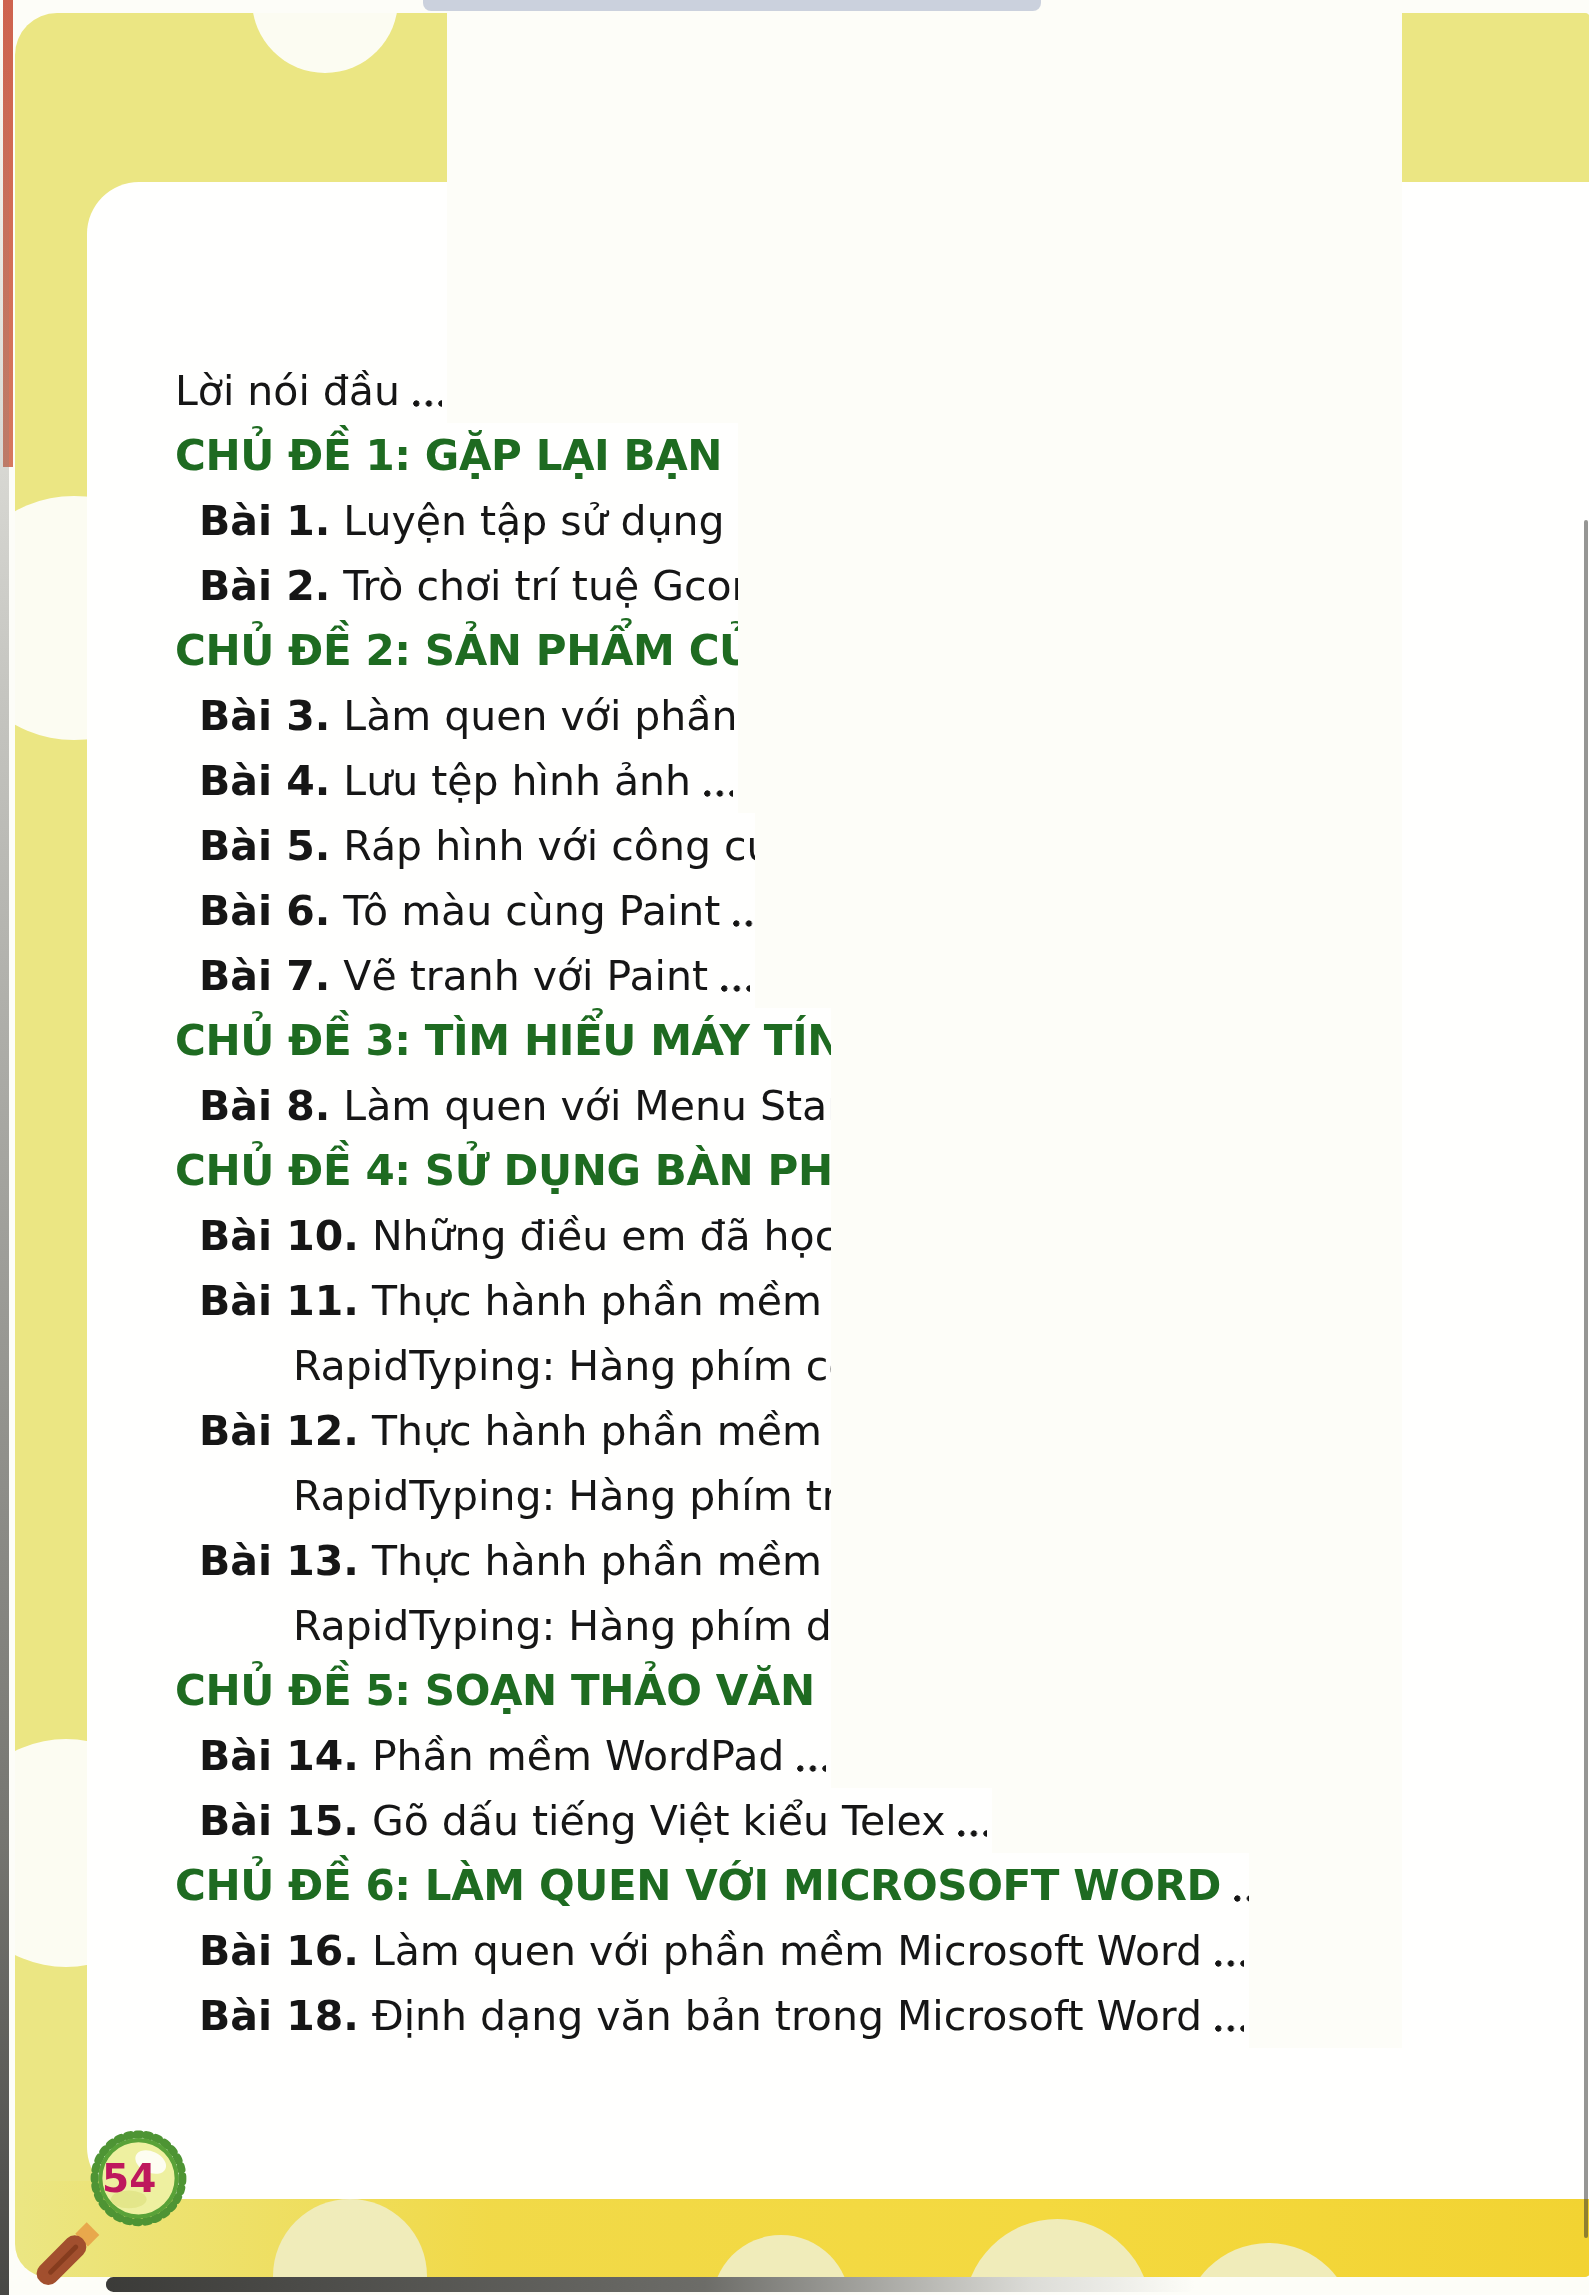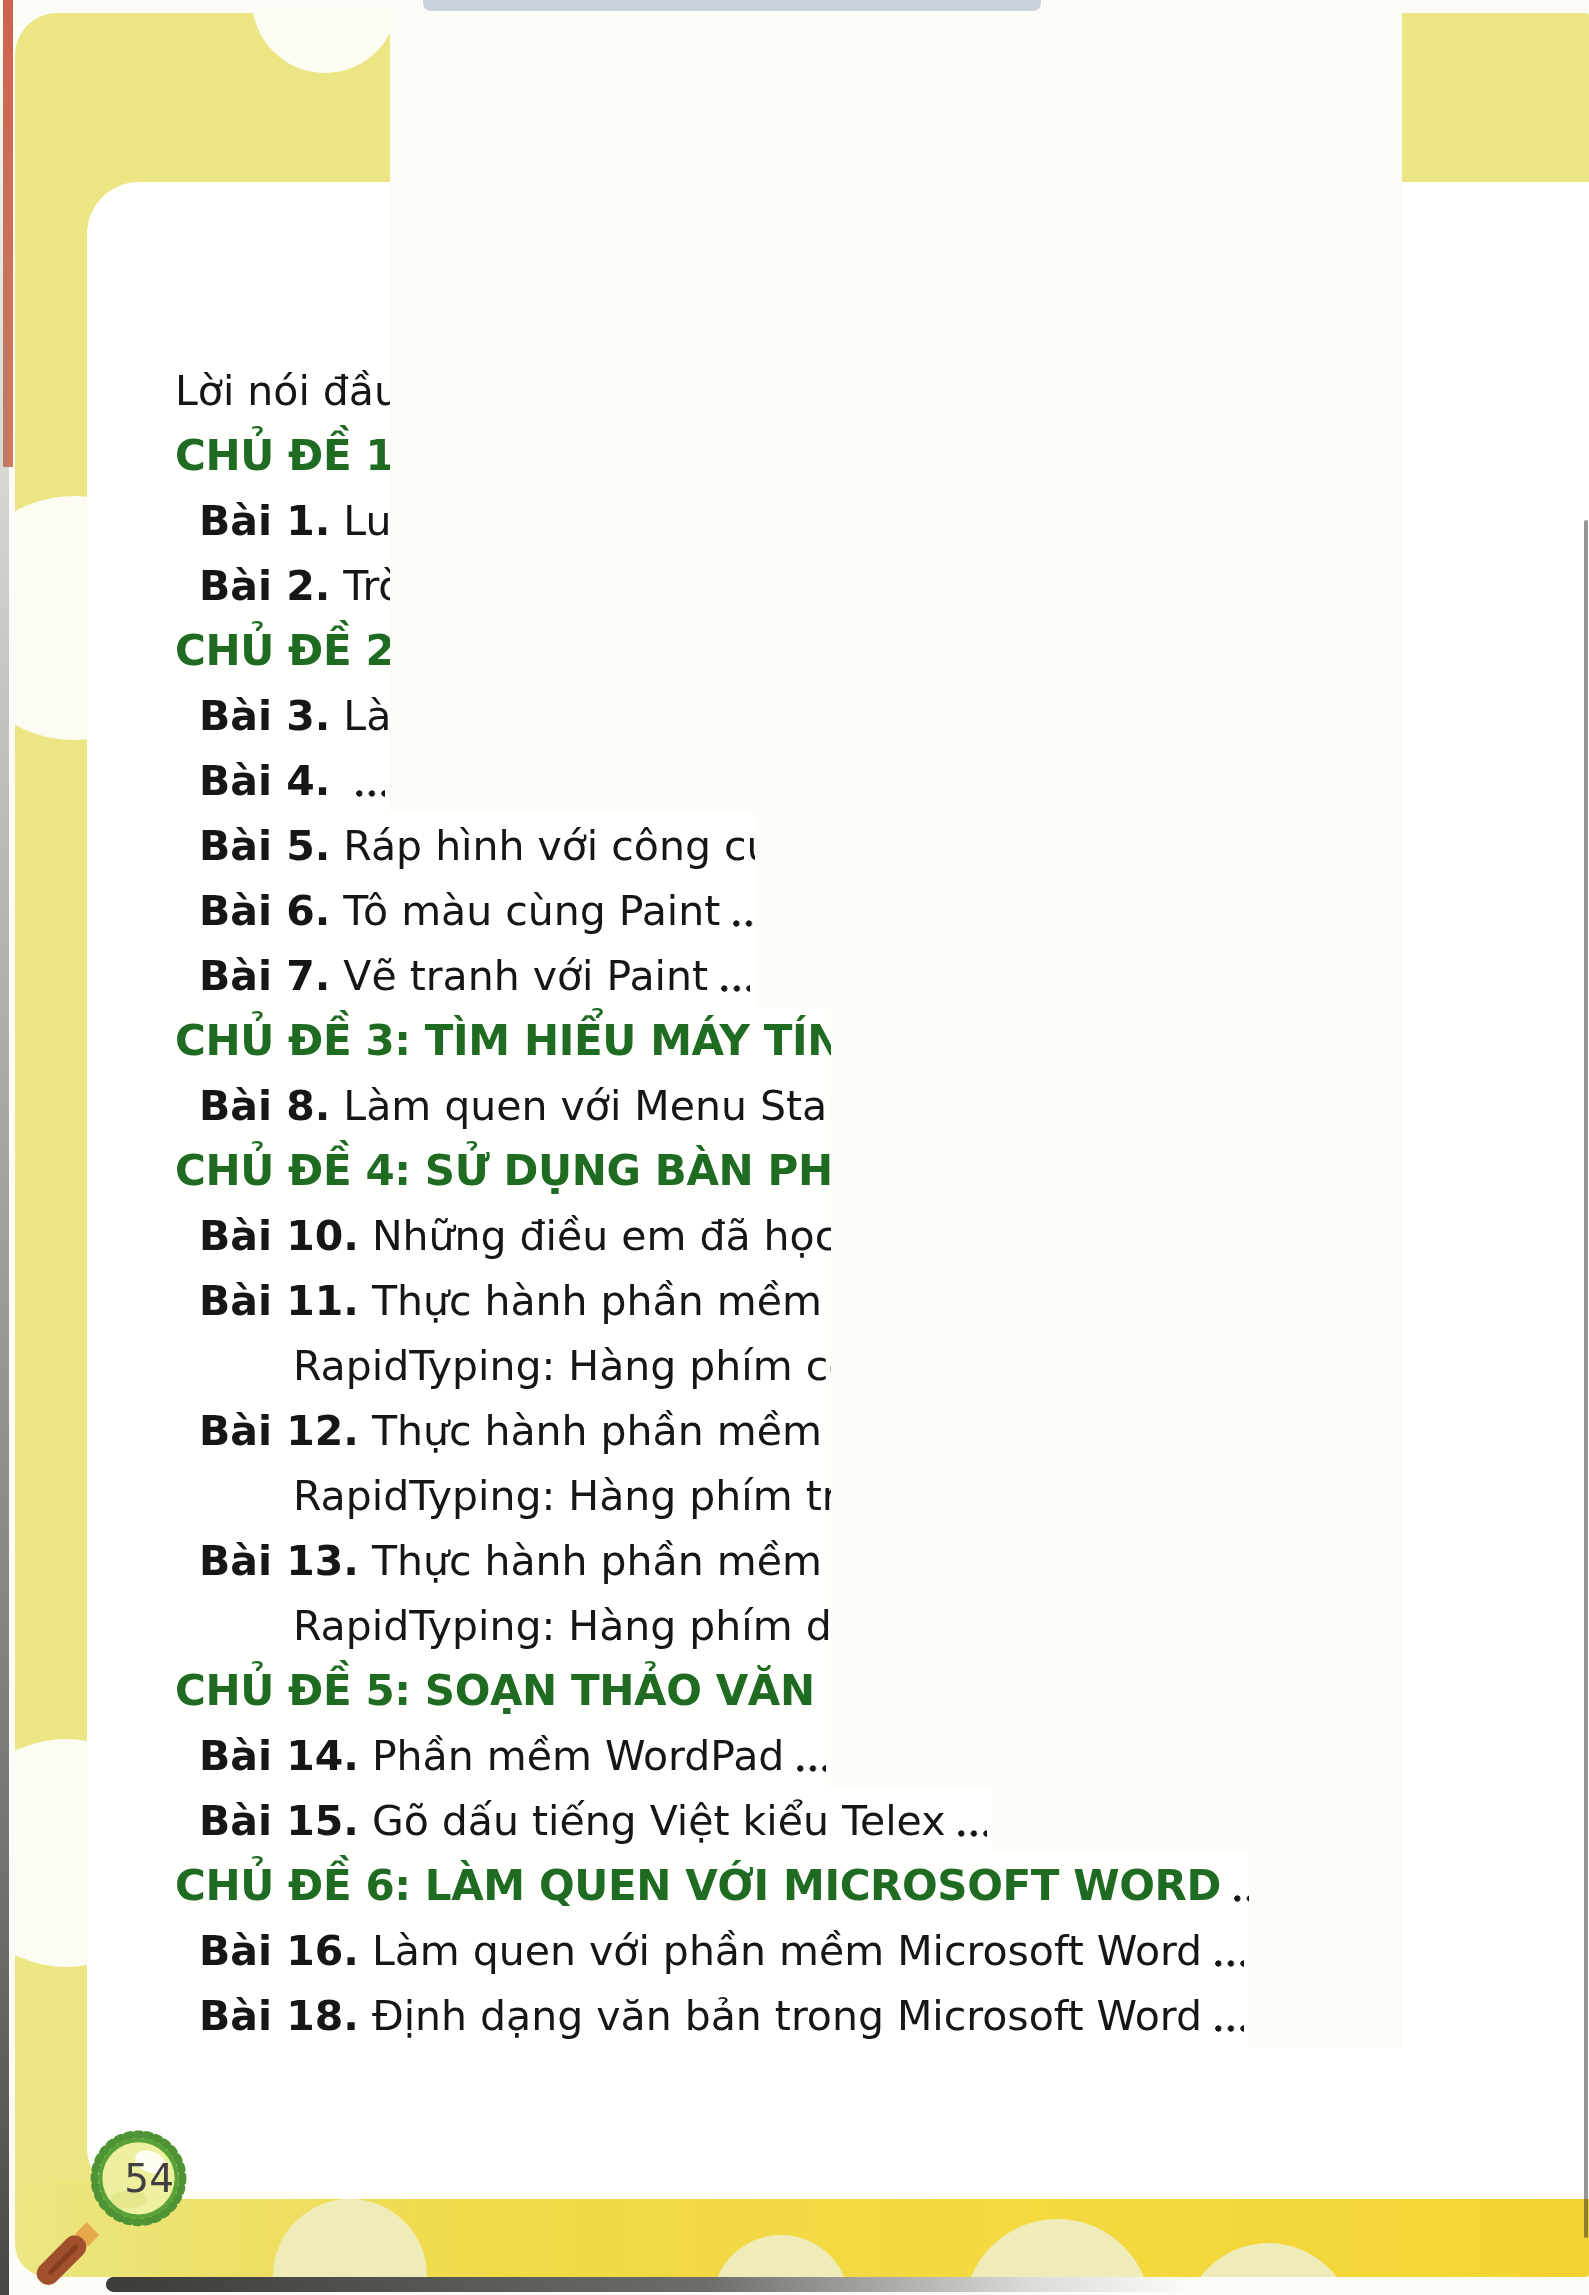--- a/index.html
+++ b/index.html
@@ -47,21 +47,21 @@
     margin:0 4.9px 12.2px 13px;
     background-image:radial-gradient(circle at 3.3px 7.3px, #151515 2.8px, rgba(0,0,0,0) 3.3px);
     background-size:12.6px 14.6px; background-repeat:repeat-x;
   }
   .trow .page { font-size:42px; line-height:1; padding-bottom:9.8px; }
 
   
   .pn-badge { position:absolute; left:33px; top:2097px; z-index:6; }
   .pn-text {
     position:absolute; left:102px; top:2156px; width:72px; z-index:7;
-    text-align:right; font-size:39px; font-weight:normal; color:#404040;
+    text-align:left; font-size:39px; font-weight:bold; color:#be185d;
   }
 
   
   .edge { position:absolute; z-index:9; pointer-events:none; }
   .edge-red    { left:3.3px; top:0; width:9.8px; height:467px; background:linear-gradient(#c9523b,#d2694d); opacity:.9; }
   .edge-left   { left:0; top:0; bottom:0; width:9px;
                  background:linear-gradient(180deg, rgba(150,150,145,0) 0%, rgba(130,130,125,.45) 30%, rgba(60,60,55,.7) 80%, rgba(40,40,38,.85) 100%); }
   .edge-top    { left:423px; top:0; width:618px; height:10.6px; background:#b9c2d4; opacity:.75; border-radius:0 0 8.1px 8.1px; }
   .edge-bottom { left:106px; bottom:3.3px; width:1089px; height:14.6px; border-radius:7.3px;
                  background:linear-gradient(90deg, rgba(25,25,23,.85), rgba(60,60,56,.75) 55%, rgba(120,120,116,.25) 85%, rgba(120,120,116,0)); }
@@ -141,20 +141,21 @@
       <div class="trow">
 
       <span class="label">Bài 3.</span>
       <span class="title">Làm quen với phần mềm Paint</span>
       <span class="dots"></span>
       <span class="page">11</span>
     </div>
       <div class="trow">
 
       <span class="label">Bài 4.</span>
+      <span class="title">Lưu tệp hình ảnh</span>
       <span class="dots"></span>
       <span class="page">14</span>
     </div>
       <div class="trow">
 
       <span class="label">Bài 5.</span>
       <span class="title">Ráp hình với công cụ Select</span>
       <span class="dots"></span>
       <span class="page">17</span>
     </div>

